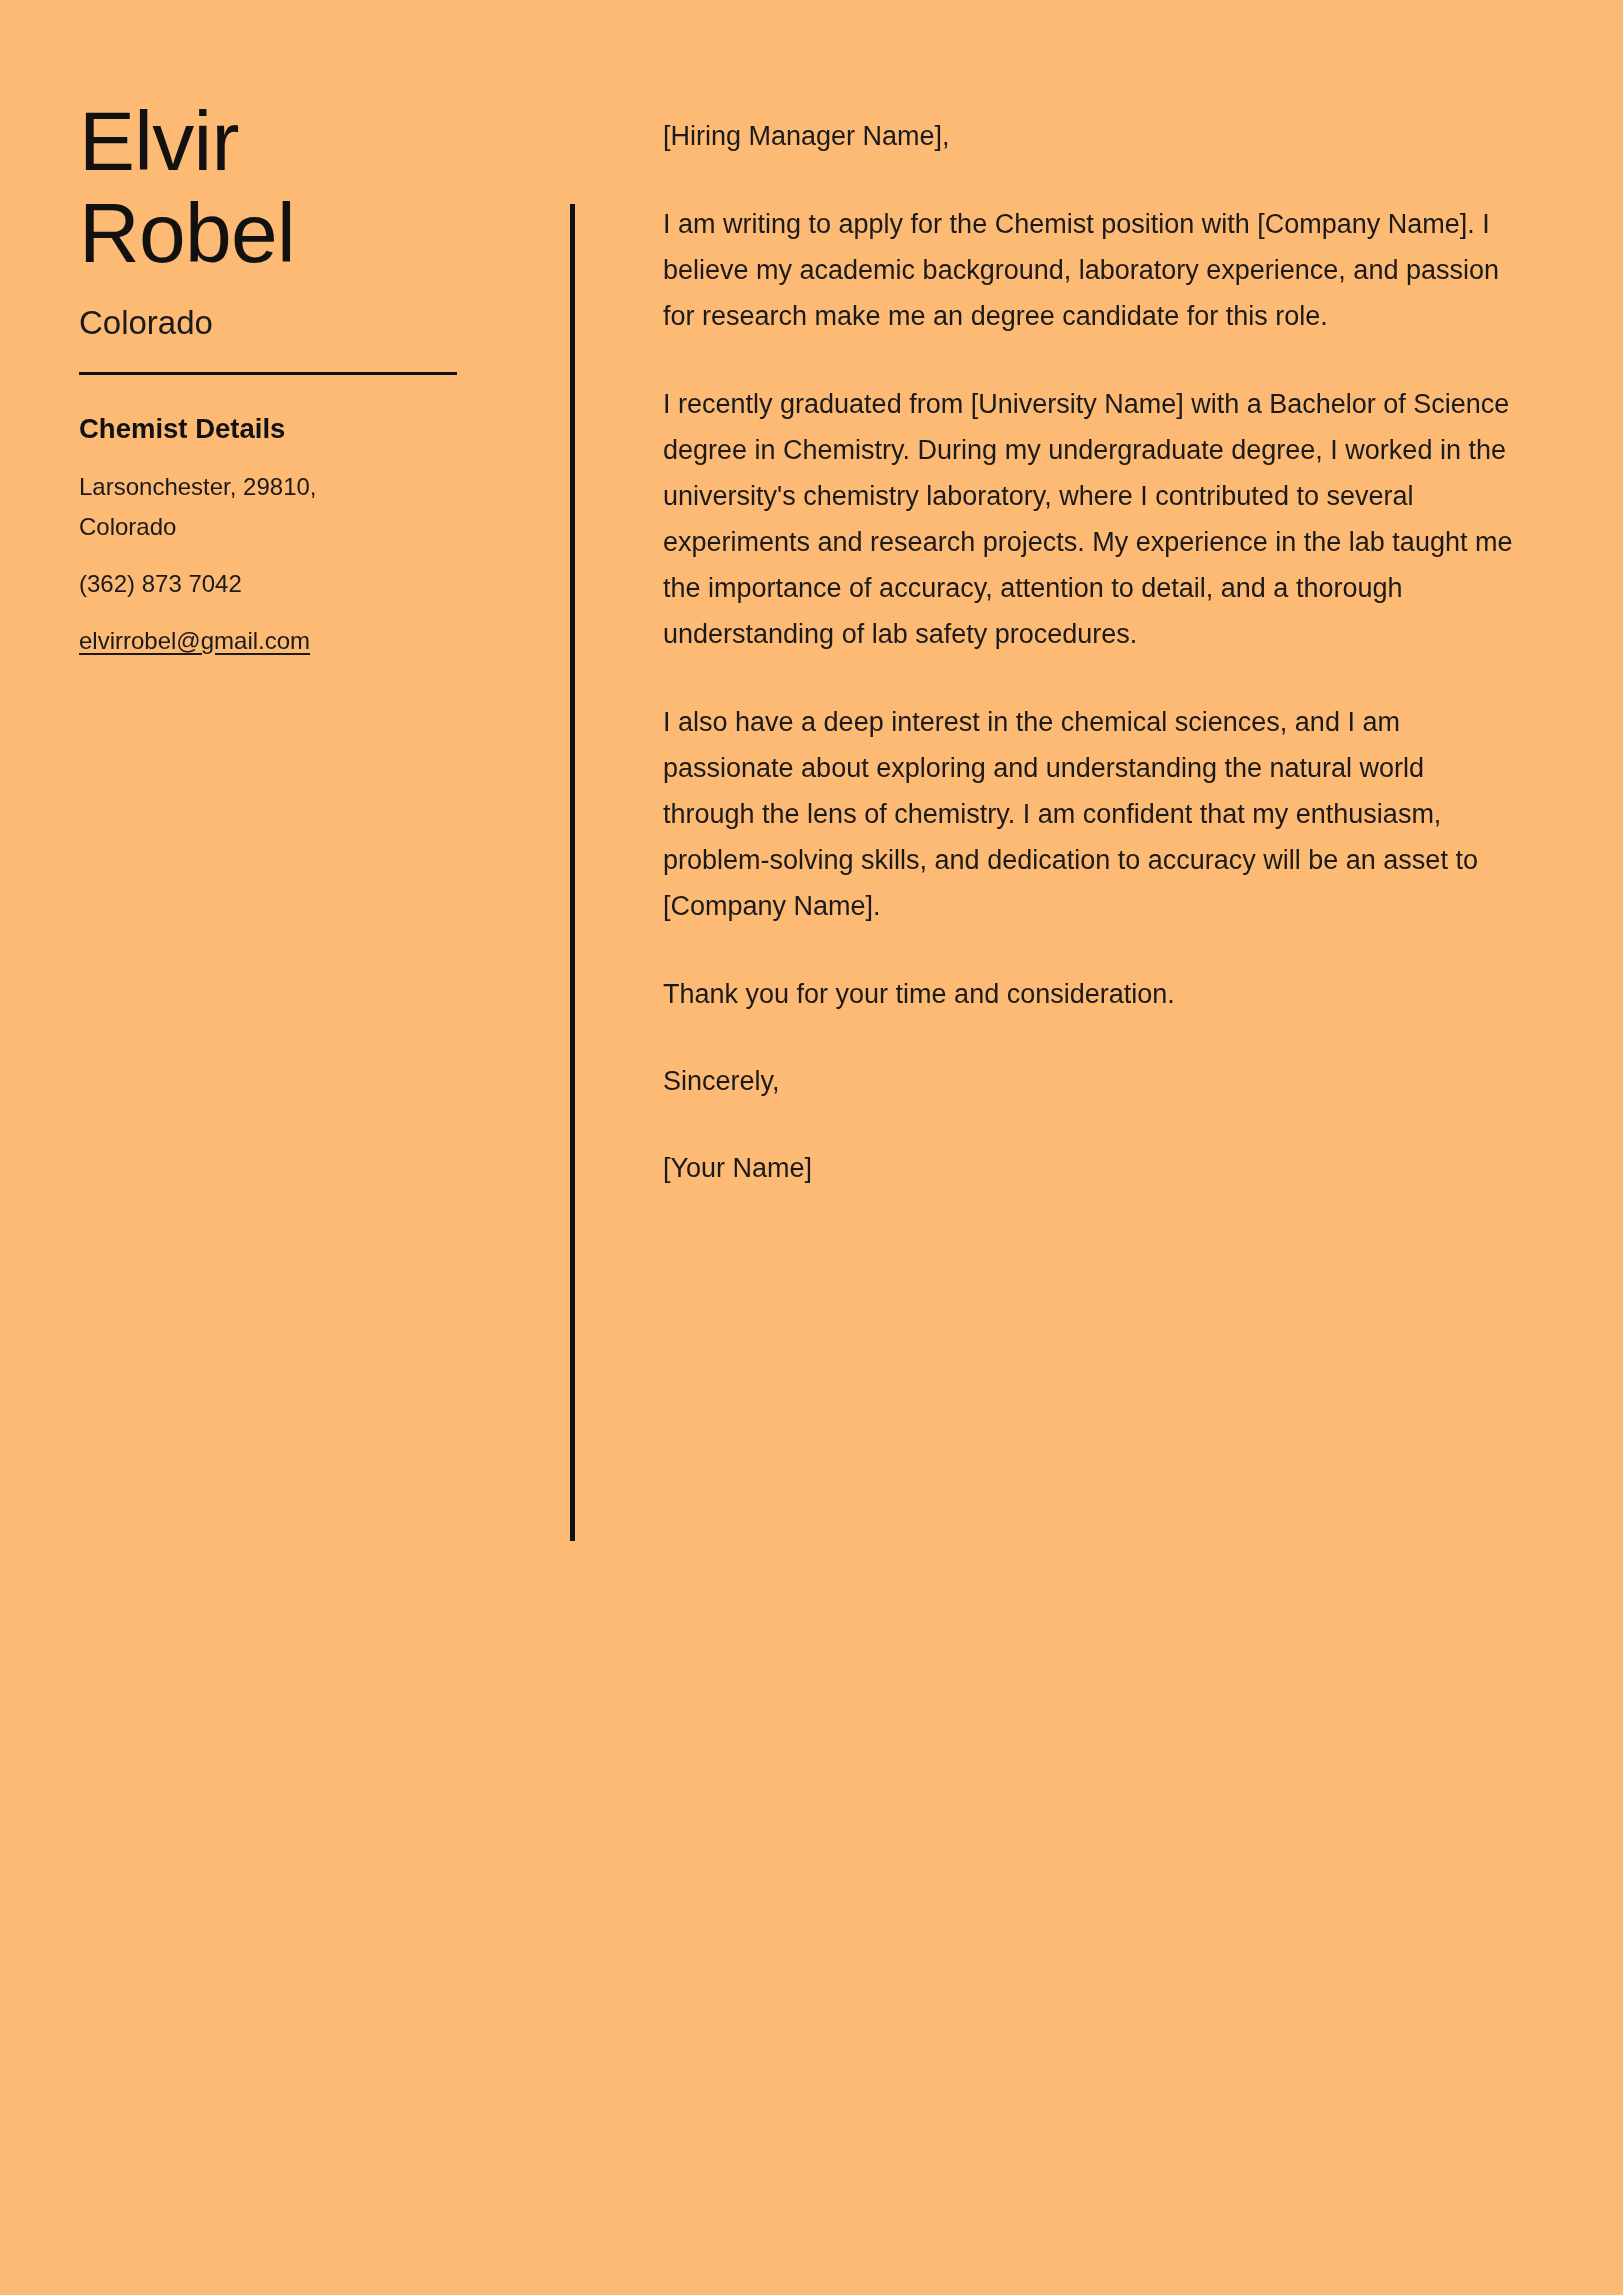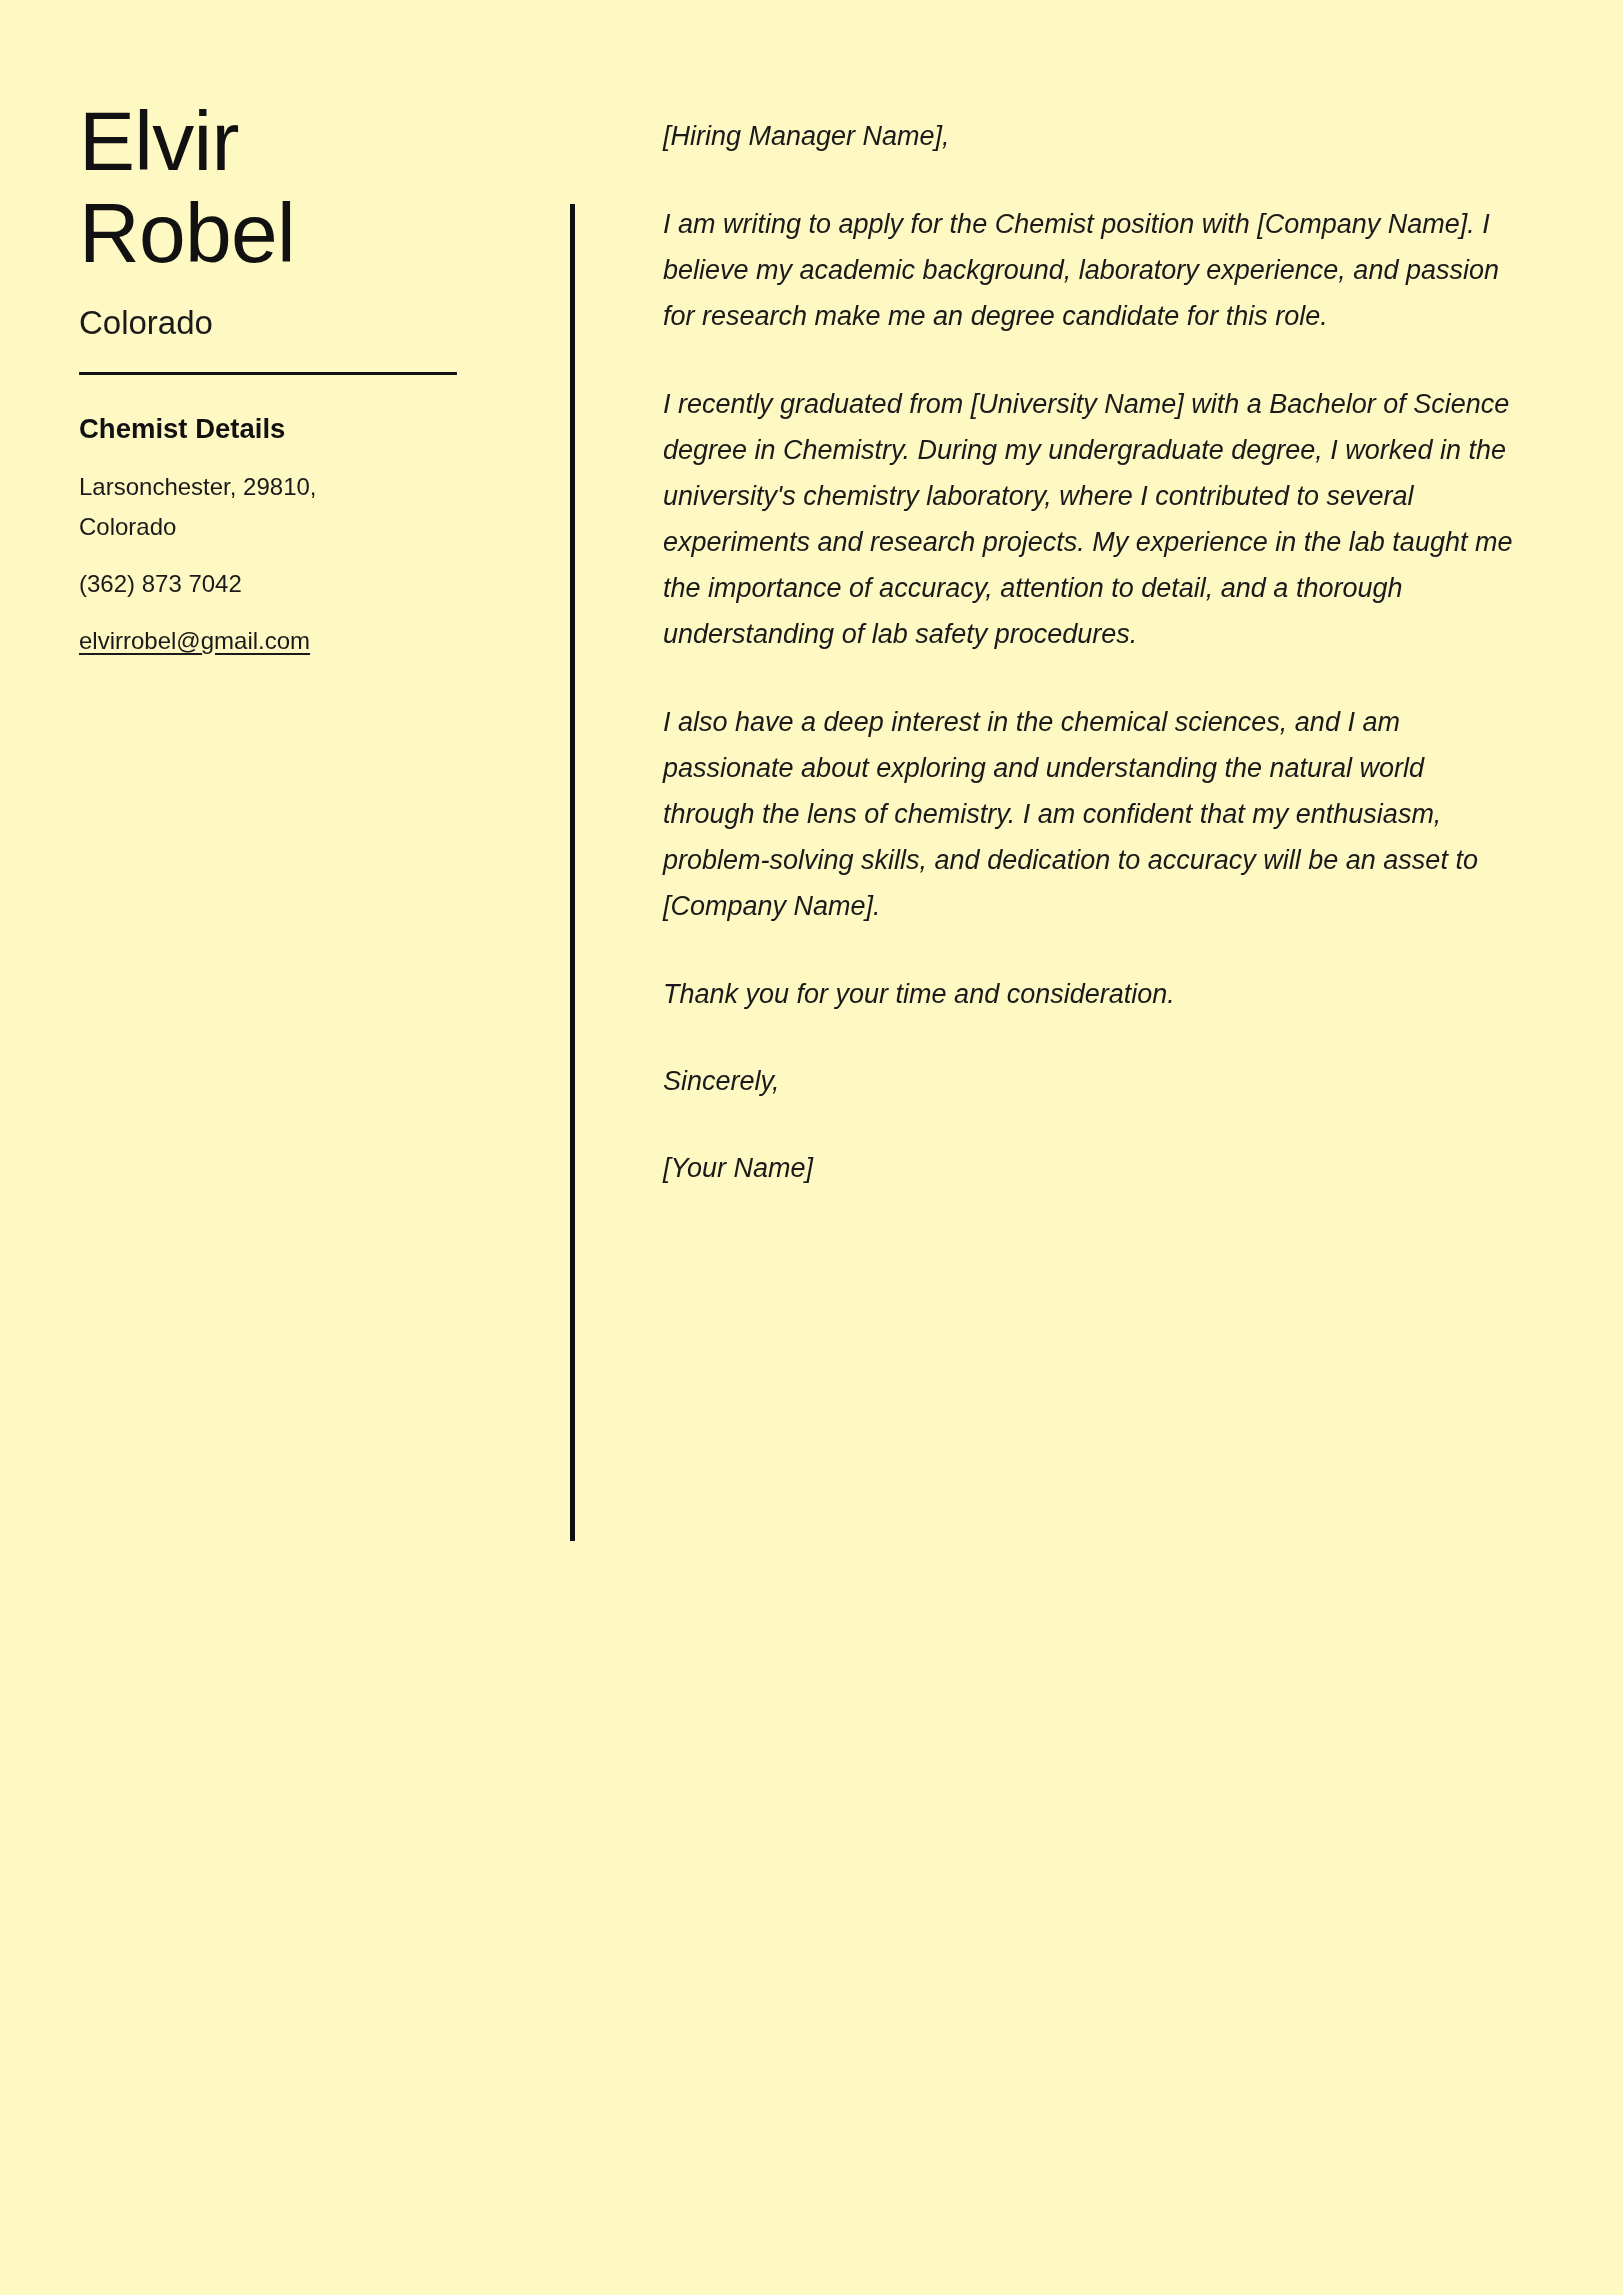--- a/index.html
+++ b/index.html
@@ -4,21 +4,21 @@
 <style>
   html, body {
     margin: 0;
     padding: 0;
     background: #ffffff;
   }
   .page {
     position: relative;
     width: 1623px;
     height: 2295px;
-    background: #fef9c3;
+    background: #fdba74;
     font-family: "Liberation Sans", sans-serif;
     color: #1a1a1a;
     overflow: hidden;
   }
 
   
   .sidebar {
     position: absolute;
     left: 79px;
     top: 98px;
@@ -93,21 +93,20 @@
     left: 663px;
     top: 113px;
     width: 851px;
   }
   .letter p {
     margin: 0 0 42px 0;
     font-size: 27px;
     line-height: 46px;
     font-weight: 400;
     color: #1a1a1a;
-    font-style: italic;
   }
   .letter p.tight { margin-bottom: 41px; }
   .letter p:last-child { margin-bottom: 0; }
 </style>
 </head>
 <body>
 
 <div class="page">
 
   <div class="sidebar">

